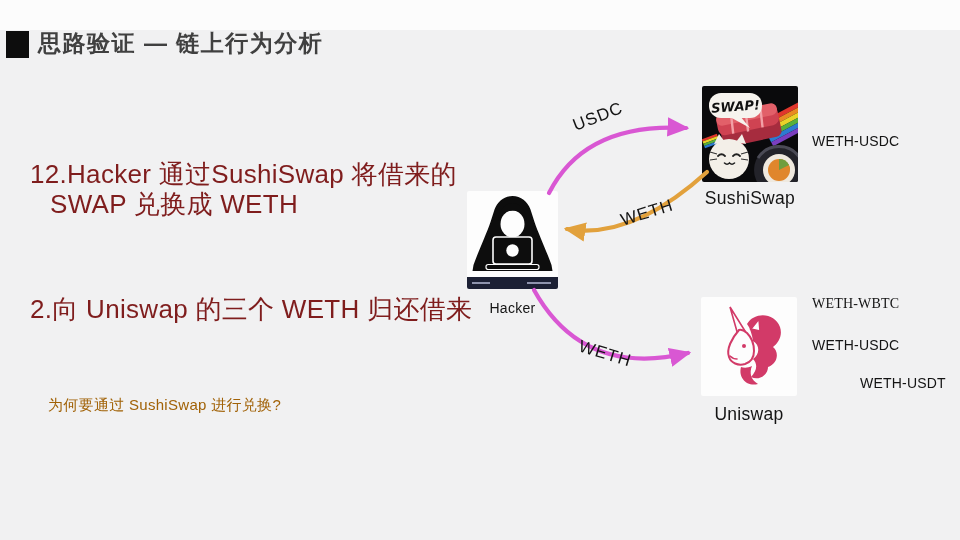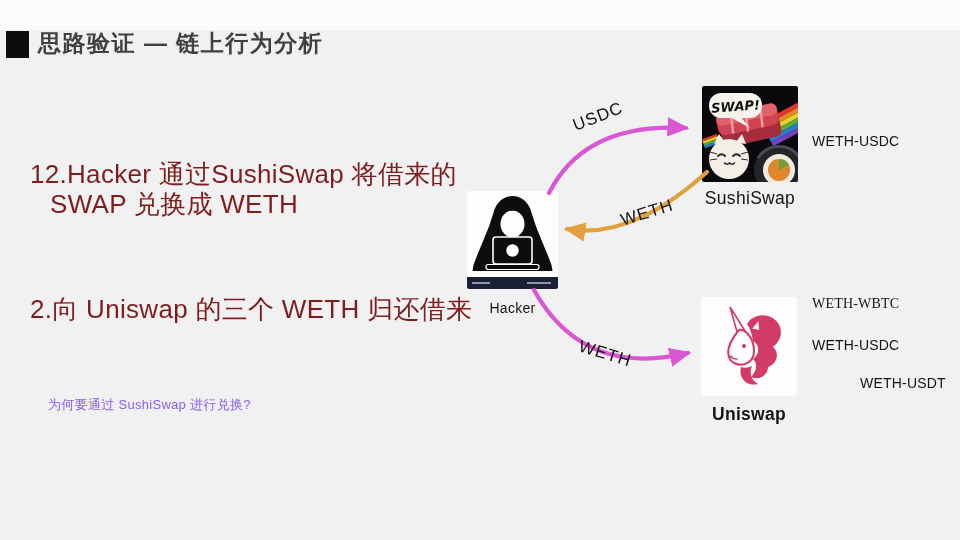--- a/index.html
+++ b/index.html
@@ -14,31 +14,31 @@
   .top-strip{position:absolute;top:0;left:0;width:960px;height:30px;background:#fcfcfc;}
   .title-marker{position:absolute;left:6px;top:31px;width:23px;height:27px;background:#0d0d0d;}
   .slide-title{
     position:absolute;left:38px;top:28px;
     font-size:23px;font-weight:700;letter-spacing:1.5px;color:#404040;
   }
   .note{position:absolute;font-size:26px;line-height:30px;letter-spacing:0.3px;color:#7f1d1d;margin-top:22px;}
   .note .cont{padding-left:20px;}
   .n12{left:30px;top:137px;}
   .n13{left:30px;top:272px;}
-  .question{position:absolute;left:48px;top:396px;font-size:13px;letter-spacing:0.3px;color:#8b5cf6;}
+  .question{position:absolute;left:48px;top:396px;font-size:15px;letter-spacing:0.3px;color:#a16207;}
 
   .node-box{position:absolute;overflow:hidden;border-radius:2px;}
   .hacker-box{left:467px;top:191px;width:91px;height:98px;background:#fdfdfd;}
   .sushi-box{left:702px;top:86px;width:96px;height:96px;background:#0a0a0c;}
   .uni-box{left:701px;top:297px;width:96px;height:99px;background:#fdfdfd;}
 
   .node-label{position:absolute;text-align:center;font-size:17.5px;color:#141414;letter-spacing:0.3px;}
   .hacker-label{left:459px;top:300px;width:107px;font-size:14px;}
   .sushi-label{left:690px;top:188px;width:120px;}
-  .uni-label{left:701px;top:404px;width:96px;font-weight:bold;}
+  .uni-label{left:701px;top:404px;width:96px;}
 
   .pool-label{position:absolute;font-size:14px;color:#141414;letter-spacing:0.2px;}
   .pool-su{left:812px;top:133px;}
   .pool-u1{left:812px;top:296px;font-family:Liberation Serif, serif;}
   .pool-u2{left:812px;top:337px;}
   .pool-u3{left:830px;top:375px;margin-left:30px;}
 
   .arrows{position:absolute;left:0;top:0;pointer-events:none;}
   .arrow-label{position:absolute;font-size:17px;color:#141414;letter-spacing:1px;}
   .lbl-usdc{left:572px;top:107px;transform:rotate(-21deg);}

